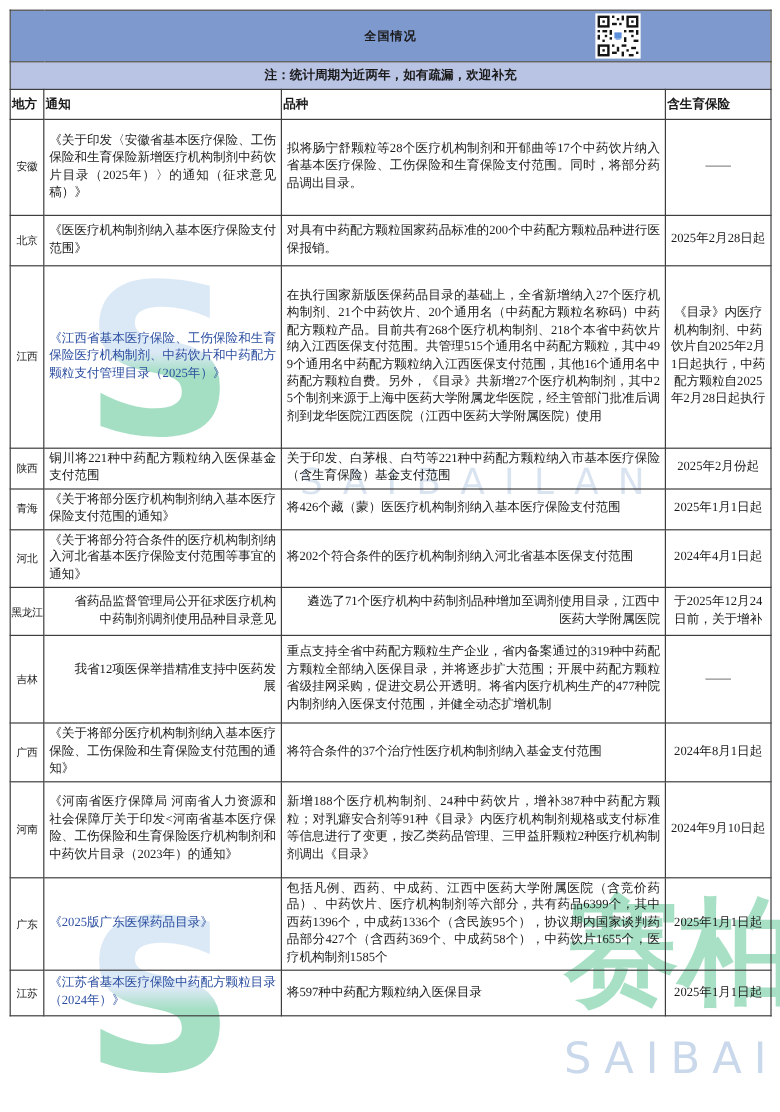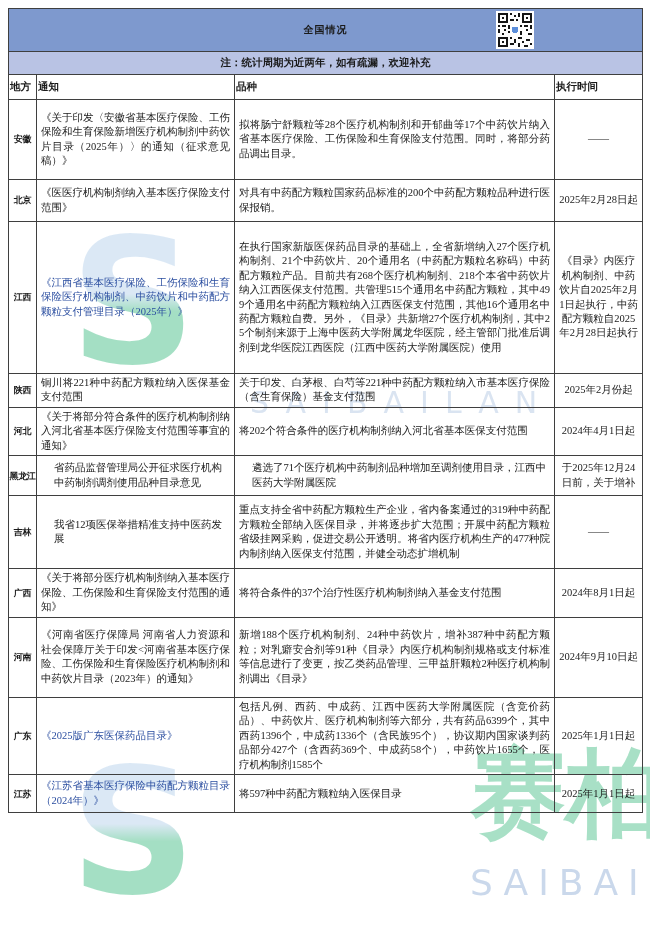--- a/index.html
+++ b/index.html
@@ -23,23 +23,23 @@
     position:relative;z-index:1;border-collapse:collapse;table-layout:fixed;
     width:634px;margin:8px 0 0 8px;background:transparent;
   }
   .tbl th,.tbl td{border:1px solid #3f3f3f;vertical-align:middle;overflow:hidden;}
   .title-row{height:40px;background:var(--header-bg);position:relative;
              font-size:10px;font-weight:bold;text-align:center;letter-spacing:1px;}
   .qr{position:absolute;left:487px;top:2px;}
   .note-row{height:20px;background:var(--note-bg);font-size:10.5px;font-weight:bold;text-align:center;}
   .head-row th{height:22px;background:#fff;font-size:10.5px;font-weight:bold;text-align:left;}
   td{font-size:10.5px;line-height:1.38;}
-  .c-region{text-align:center;font-size:9px;padding:0;letter-spacing:-0.3px;font-weight:bold;}
+  .c-region{text-align:center;font-size:9px;padding:0;letter-spacing:-0.3px;}
   .c-notice,.c-variety{text-align:justify;padding:2px 4px;word-break:break-all;}
-  .c-notice.center,.c-variety.center{text-align:left;padding-left:17px;}
+  .c-notice.center,.c-variety.center{text-align:right;padding-left:17px;}
   .c-time{text-align:center;padding:2px 3px;font-size:10.5px;}
   td.link{color:var(--link);}
 </style>
 </head>
 <body>
 
 <div class="page" style="--header-bg: #7E99CE; --note-bg: #B9C3E4; --link: #2B4EA0; --wm-green: #4CC08A; --wm-blue: #B9D3EC; --wm-letter: #9FB9DC;">
 
   <div class="wm">
     <div class="wm-s" style="left:70px;top:215px;">S</div>
@@ -110,21 +110,21 @@
           </svg>
         </th>
       </tr>
       <tr>
         <th class="note-row" colspan="4">注：统计周期为近两年，如有疏漏，欢迎补充</th>
       </tr>
       <tr class="head-row">
         <th>地方</th>
         <th>通知</th>
         <th>品种</th>
-        <th>执行时间</th>
+        <th>含生育保险</th>
       </tr>
     </thead>
     <tbody>
         <tr style="height: 80px;">
           <td class="c-region">安徽</td>
           <td class="c-notice">《关于印发〈安徽省基本医疗保险、工伤保险和生育保险新增医疗机构制剂中药饮片目录（2025年）〉的通知（征求意见稿）》</td>
           <td class="c-variety">拟将肠宁舒颗粒等28个医疗机构制剂和开郁曲等17个中药饮片纳入省基本医疗保险、工伤保险和生育保险支付范围。同时，将部分药品调出目录。</td>
           <td class="c-time">——</td>
         </tr>
         <tr style="height: 42px;">
@@ -138,20 +138,26 @@
           <td class="c-notice link">《江西省基本医疗保险、工伤保险和生育保险医疗机构制剂、中药饮片和中药配方颗粒支付管理目录（2025年）》</td>
           <td class="c-variety">在执行国家新版医保药品目录的基础上，全省新增纳入27个医疗机构制剂、21个中药饮片、20个通用名（中药配方颗粒名称码）中药配方颗粒产品。目前共有268个医疗机构制剂、218个本省中药饮片纳入江西医保支付范围。共管理515个通用名中药配方颗粒，其中499个通用名中药配方颗粒纳入江西医保支付范围，其他16个通用名中药配方颗粒自费。另外，《目录》共新增27个医疗机构制剂，其中25个制剂来源于上海中医药大学附属龙华医院，经主管部门批准后调剂到龙华医院江西医院（江西中医药大学附属医院）使用</td>
           <td class="c-time">《目录》内医疗机构制剂、中药饮片自2025年2月1日起执行，中药配方颗粒自2025年2月28日起执行</td>
         </tr>
         <tr style="height: 33px; margin-top: 44px;">
           <td class="c-region">陕西</td>
           <td class="c-notice">铜川将221种中药配方颗粒纳入医保基金支付范围</td>
           <td class="c-variety">关于印发、白茅根、白芍等221种中药配方颗粒纳入市基本医疗保险（含生育保险）基金支付范围</td>
           <td class="c-time">2025年2月份起</td>
         </tr>
+        <tr style="height: 33px;">
+          <td class="c-region">青海</td>
+          <td class="c-notice">《关于将部分医疗机构制剂纳入基本医疗保险支付范围的通知》</td>
+          <td class="c-variety">将426个藏（蒙）医医疗机构制剂纳入基本医疗保险支付范围</td>
+          <td class="c-time">2025年1月1日起</td>
+        </tr>
         <tr style="height: 38px;">
           <td class="c-region">河北</td>
           <td class="c-notice">《关于将部分符合条件的医疗机构制剂纳入河北省基本医疗保险支付范围等事宜的通知》</td>
           <td class="c-variety">将202个符合条件的医疗机构制剂纳入河北省基本医保支付范围</td>
           <td class="c-time">2024年4月1日起</td>
         </tr>
         <tr style="height: 40px;">
           <td class="c-region">黑龙江</td>
           <td class="c-notice center">省药品监督管理局公开征求医疗机构中药制剂调剂使用品种目录意见</td>
           <td class="c-variety center">遴选了71个医疗机构中药制剂品种增加至调剂使用目录，江西中医药大学附属医院</td>

